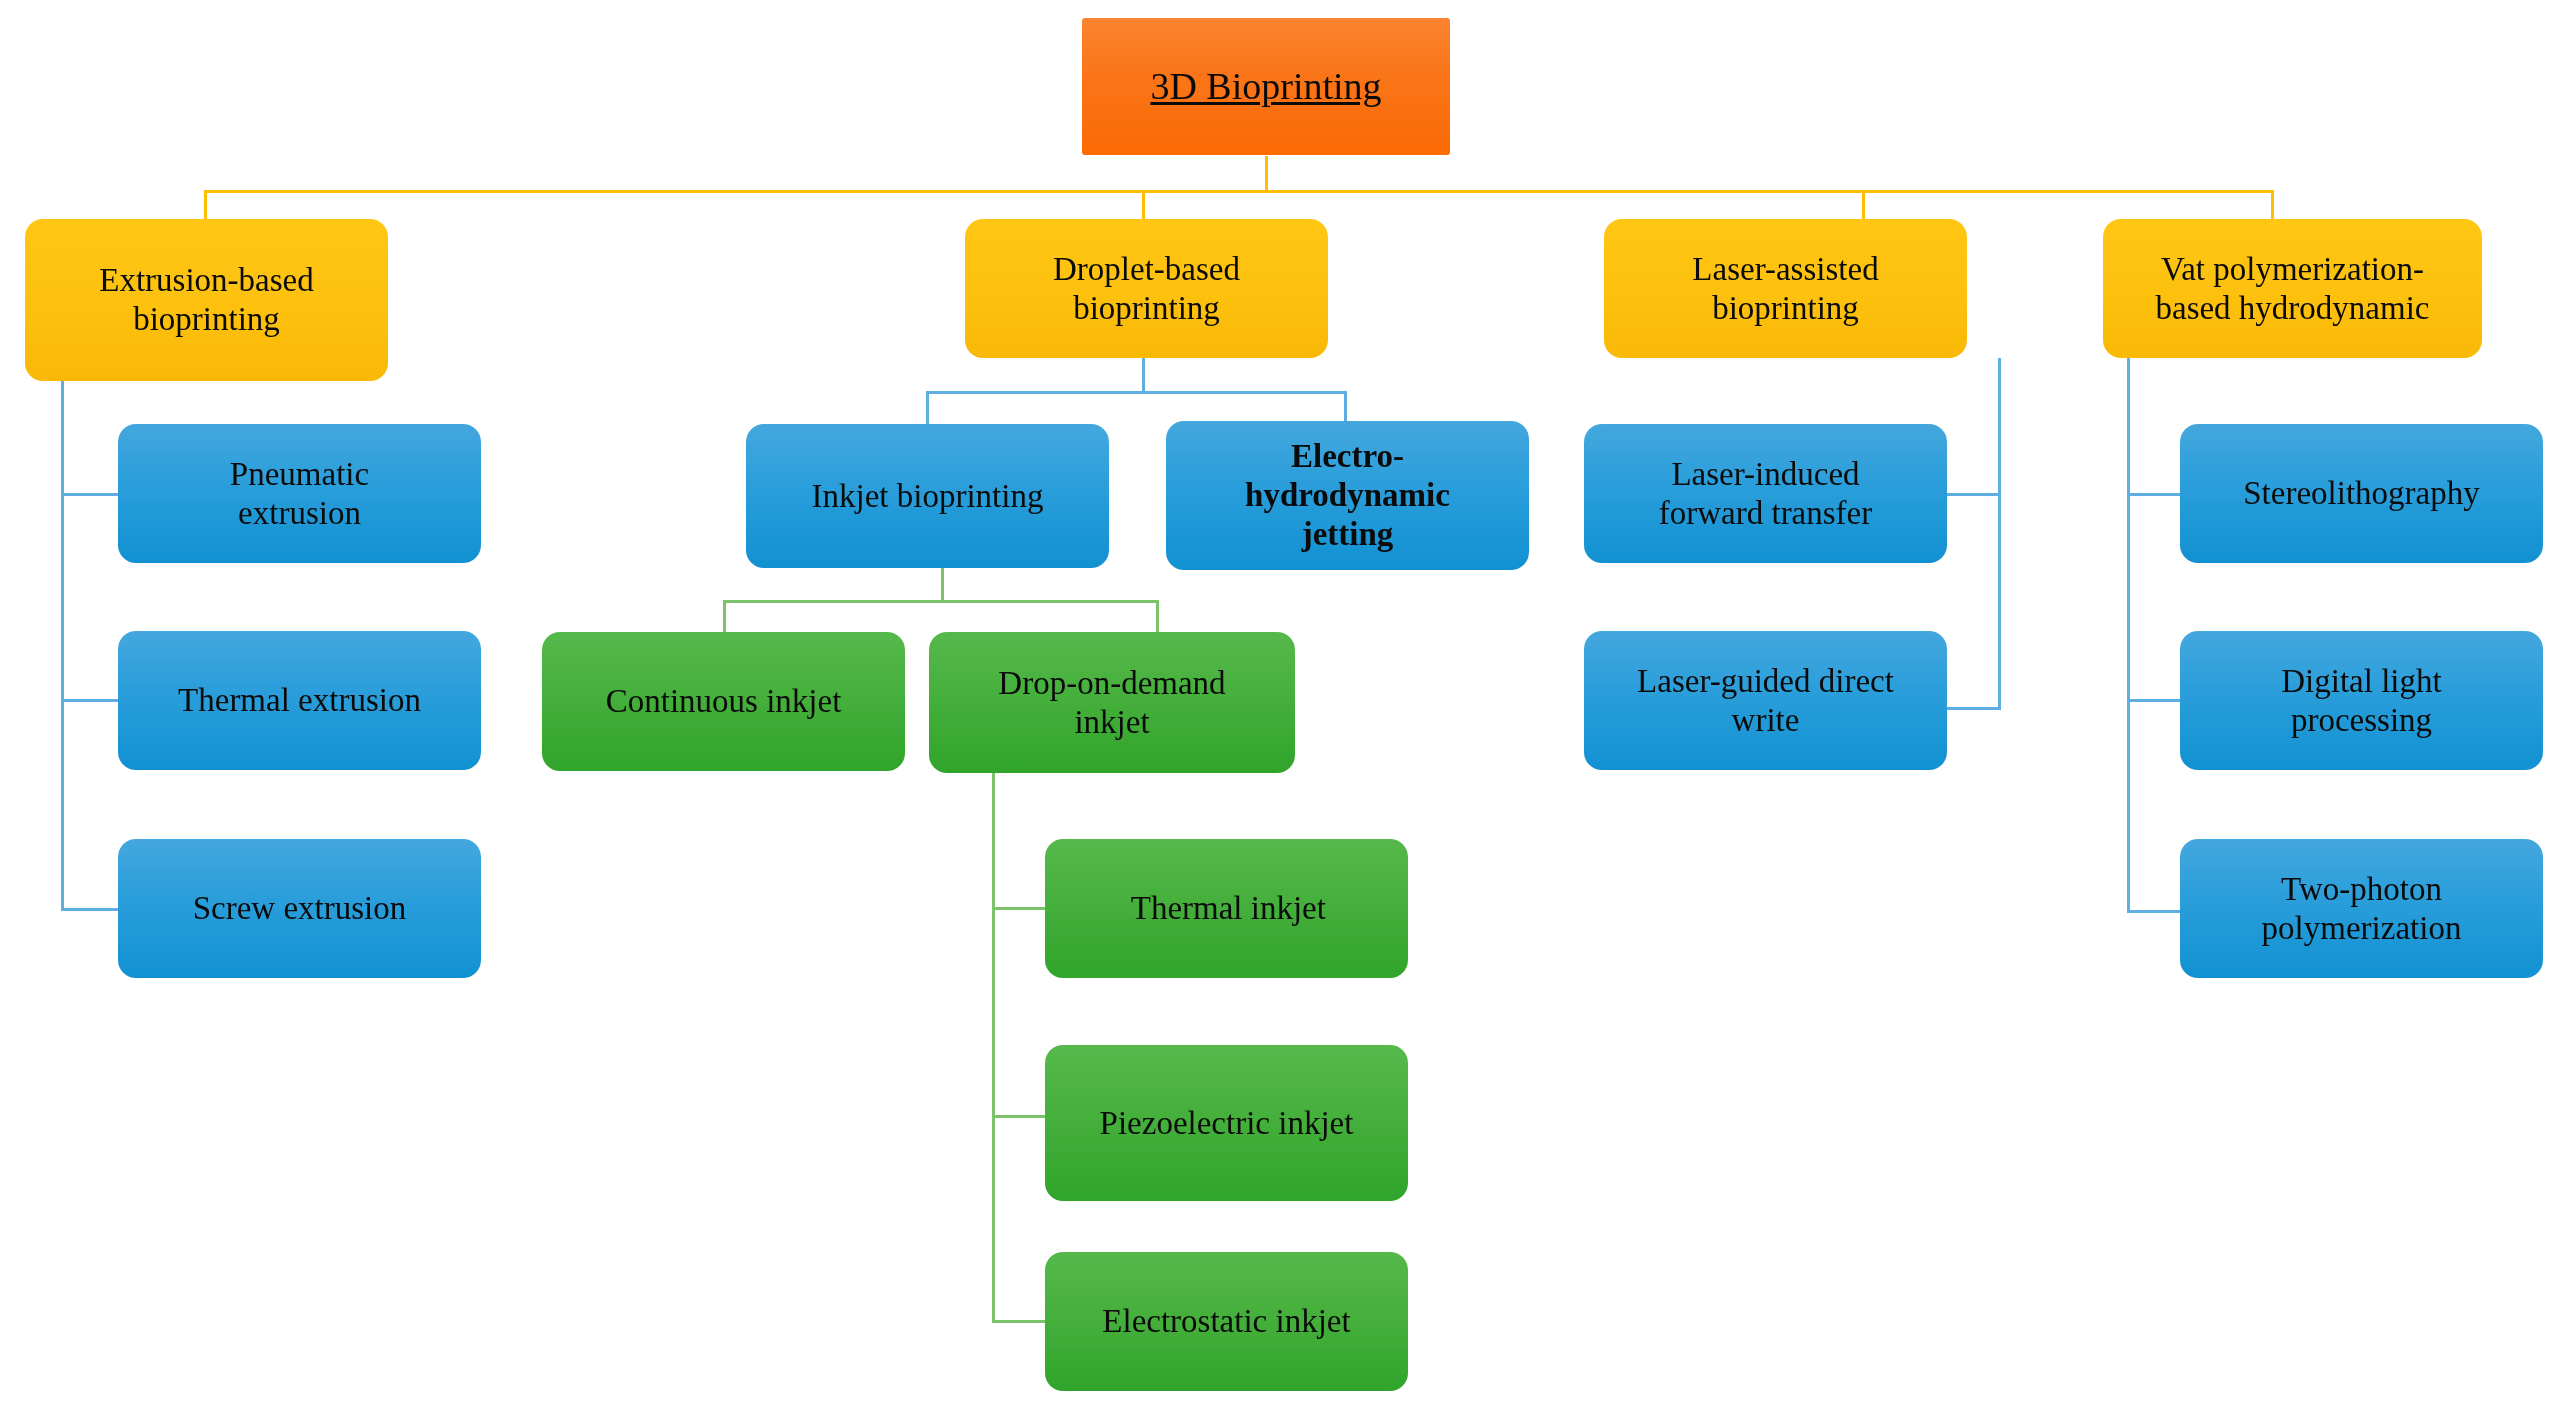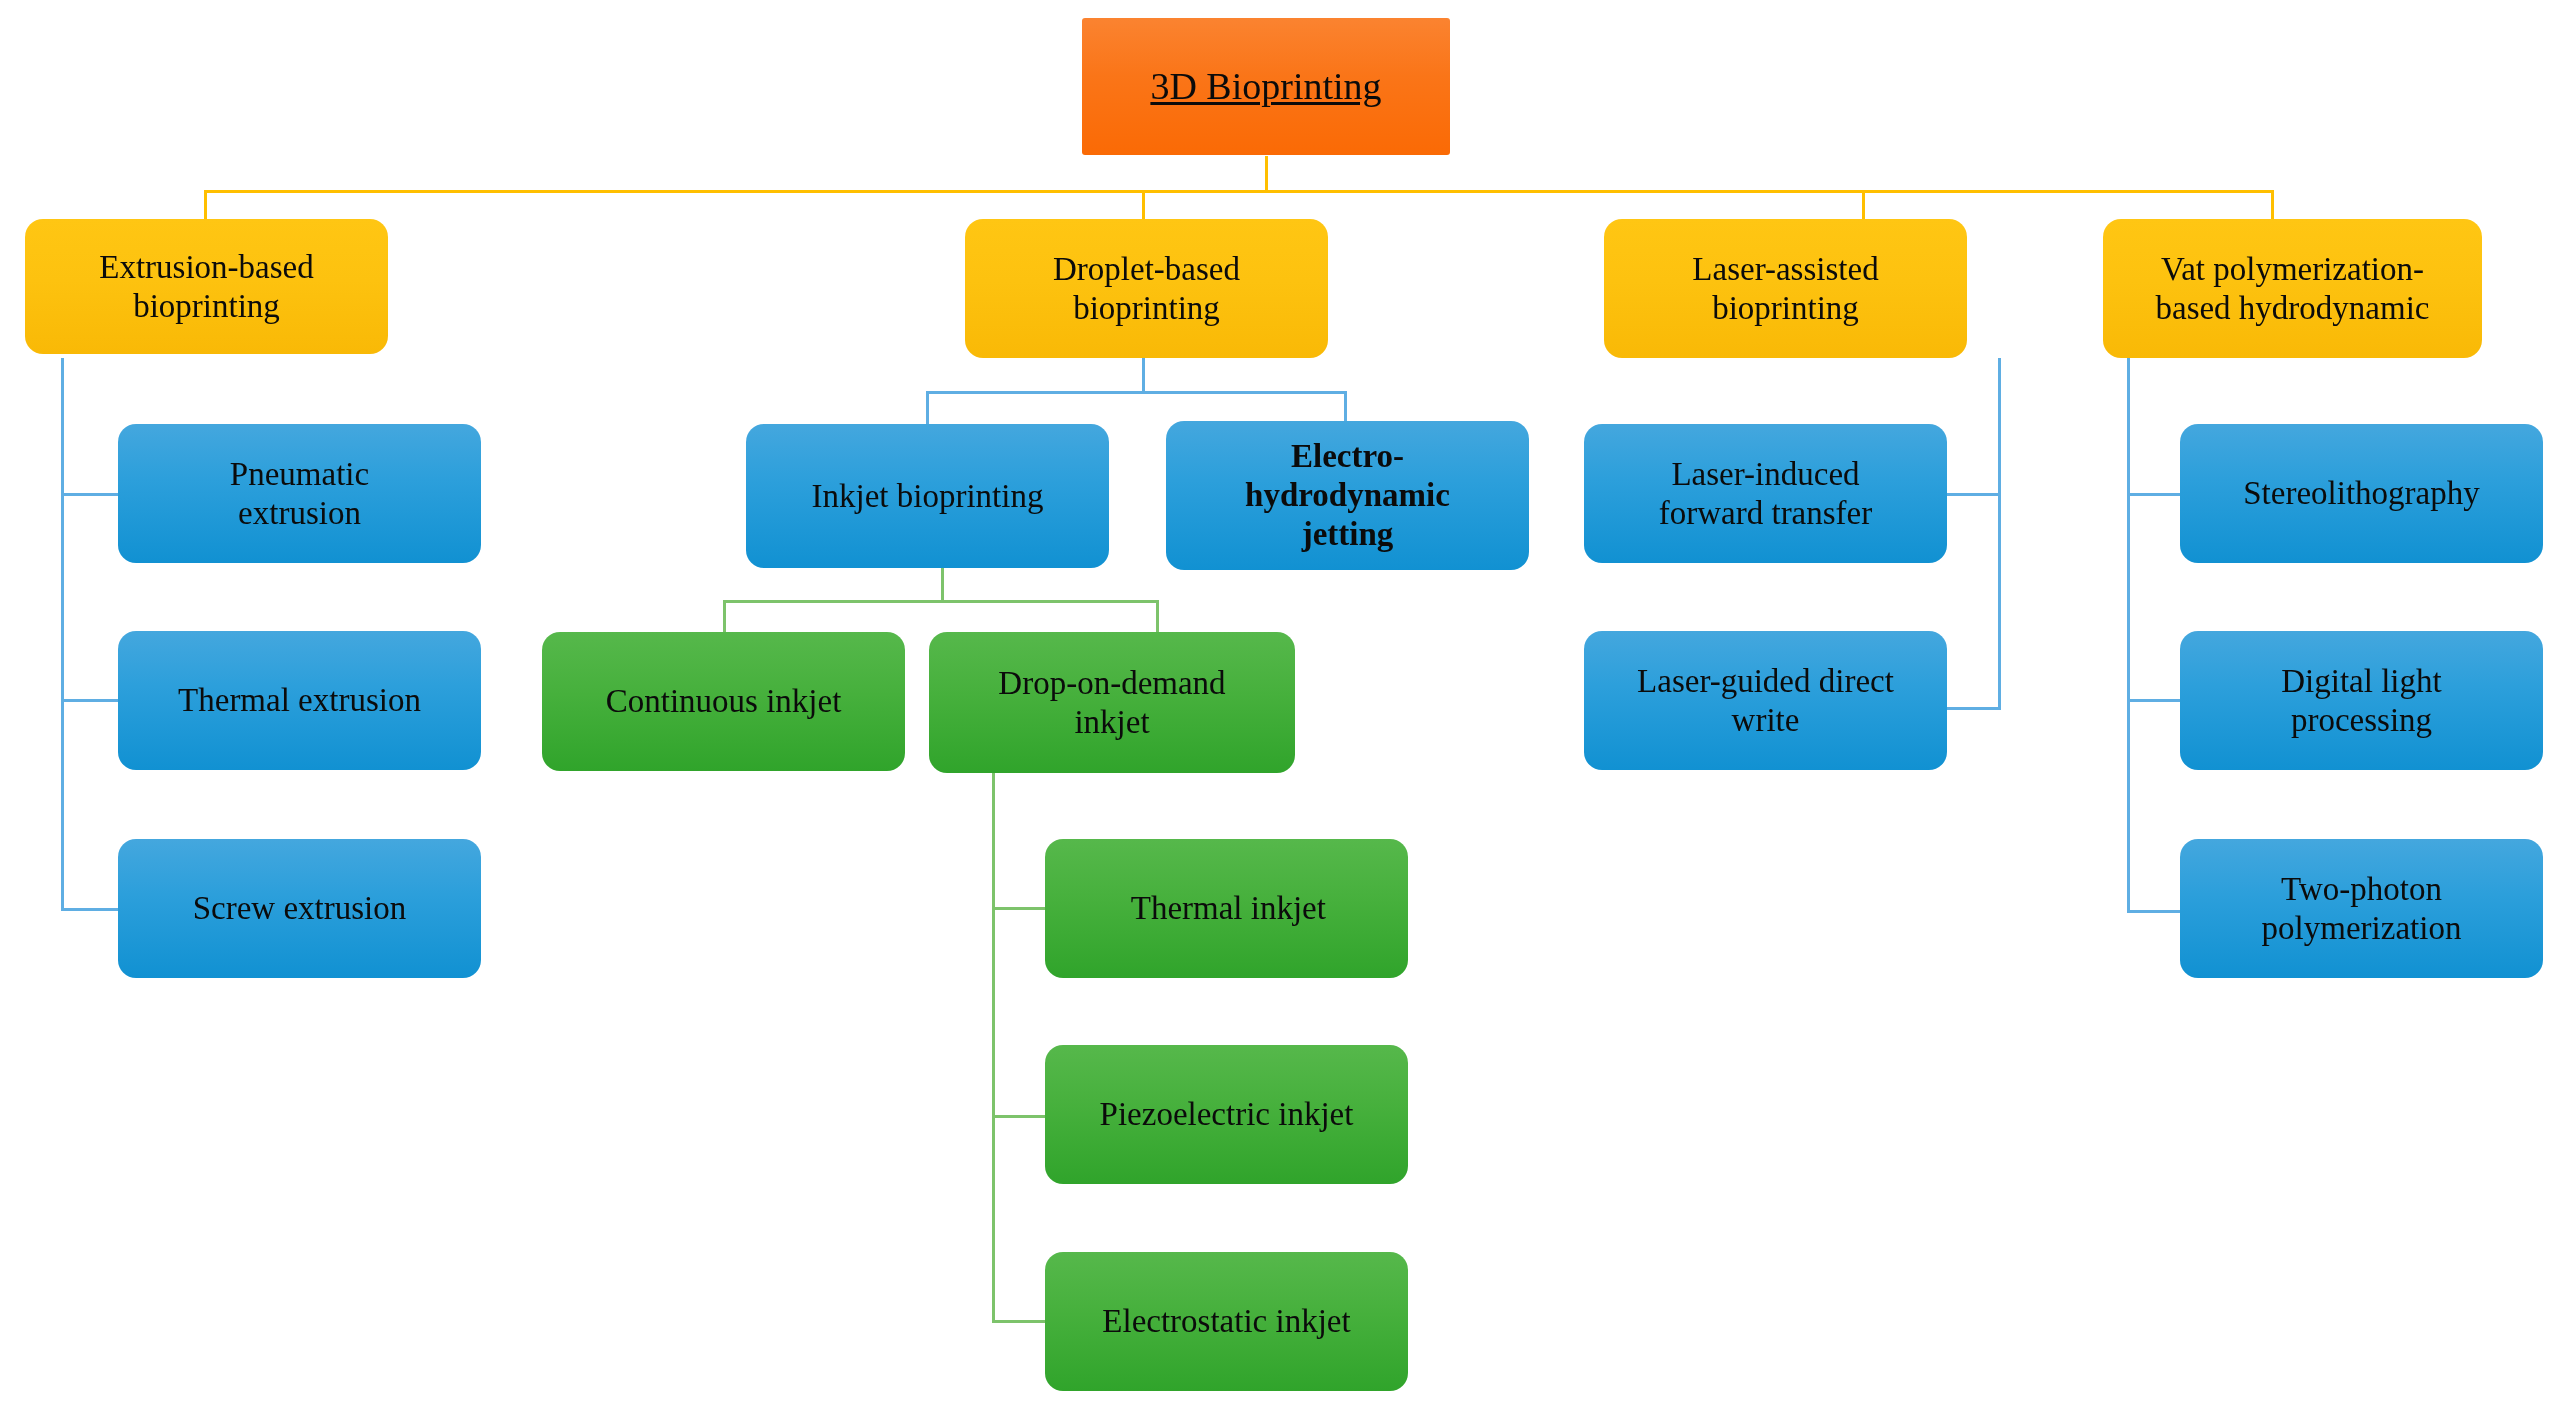--- a/index.html
+++ b/index.html
@@ -95,21 +95,21 @@
   <div class="conn h blue thin" style="left:1946px;top:493px;width:55px;height:2.5px;"></div>
   <div class="conn h blue thin" style="left:1946px;top:707px;width:55px;height:2.5px;"></div>
 
   <div class="conn v blue thin" style="left:2127px;top:358px;width:2.5px;height:555px;"></div>
   <div class="conn h blue thin" style="left:2127px;top:493px;width:55px;height:2.5px;"></div>
   <div class="conn h blue thin" style="left:2127px;top:699px;width:55px;height:2.5px;"></div>
   <div class="conn h blue thin" style="left:2127px;top:910px;width:55px;height:2.5px;"></div>
 
   <div class="node root" style="left:1082px;top:18px;width:368px;height:137px;">3D Bioprinting</div>
 
-  <div class="node level2" style="left:25px;top:219px;width:363px;height:135px;">Extrusion-based
+  <div class="node level2" style="left:25px;top:219px;width:363px;height:162px;">Extrusion-based
 bioprinting</div>
 
   <div class="node level2" style="left:965px;top:219px;width:363px;height:139px;">Droplet-based
 bioprinting</div>
 
   <div class="node level2" style="left:1604px;top:219px;width:363px;height:139px;">Laser-assisted
 bioprinting</div>
 
   <div class="node level2" style="left:2103px;top:219px;width:379px;height:139px;">Vat polymerization-
 based hydrodynamic</div>
@@ -127,21 +127,21 @@
 hydrodynamic
 jetting</div>
 
   <div class="node green" style="left:542px;top:632px;width:363px;height:139px;">Continuous inkjet</div>
 
   <div class="node green" style="left:929px;top:632px;width:366px;height:141px;">Drop-on-demand
 inkjet</div>
 
   <div class="node green" style="left:1045px;top:839px;width:363px;height:139px;padding-left:12px;">Thermal inkjet</div>
 
-  <div class="node green" style="left:1045px;top:1045px;width:363px;height:139px;">Piezoelectric inkjet</div>
+  <div class="node green" style="left:1045px;top:1045px;width:363px;height:156px;">Piezoelectric inkjet</div>
 
   <div class="node green" style="left:1045px;top:1252px;width:363px;height:139px;">Electrostatic  inkjet</div>
 
   <div class="node blue" style="left:1584px;top:424px;width:363px;height:139px;">Laser-induced
 forward transfer</div>
 
   <div class="node blue" style="left:1584px;top:631px;width:363px;height:139px;">Laser-guided direct
 write</div>
 
   <div class="node blue" style="left:2180px;top:631px;width:363px;height:139px;">Digital  light

